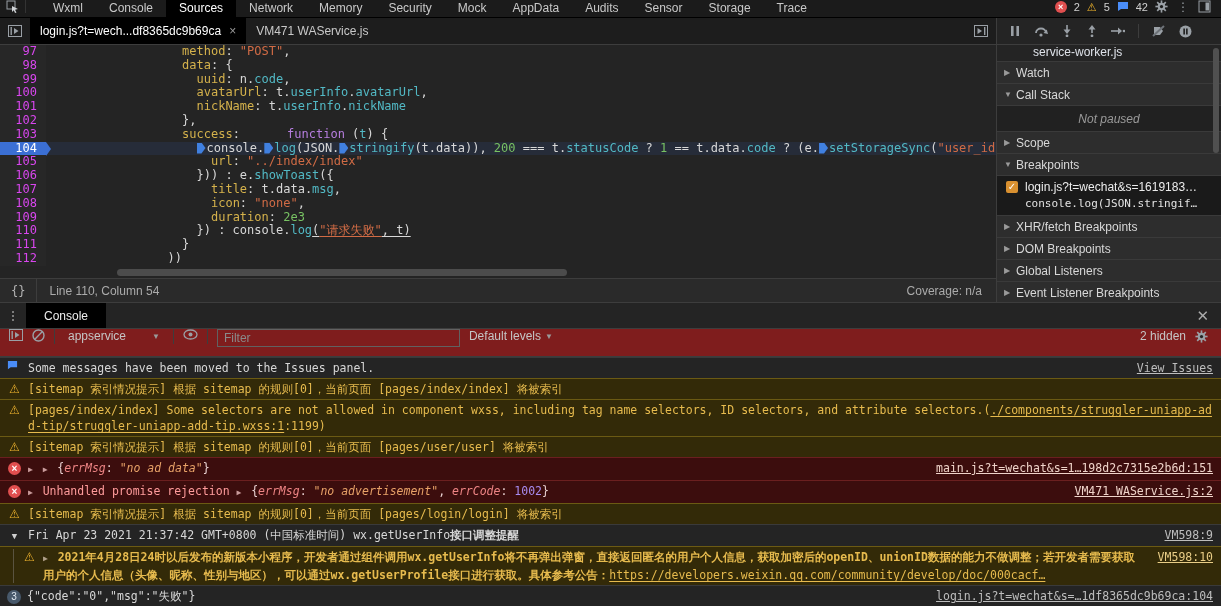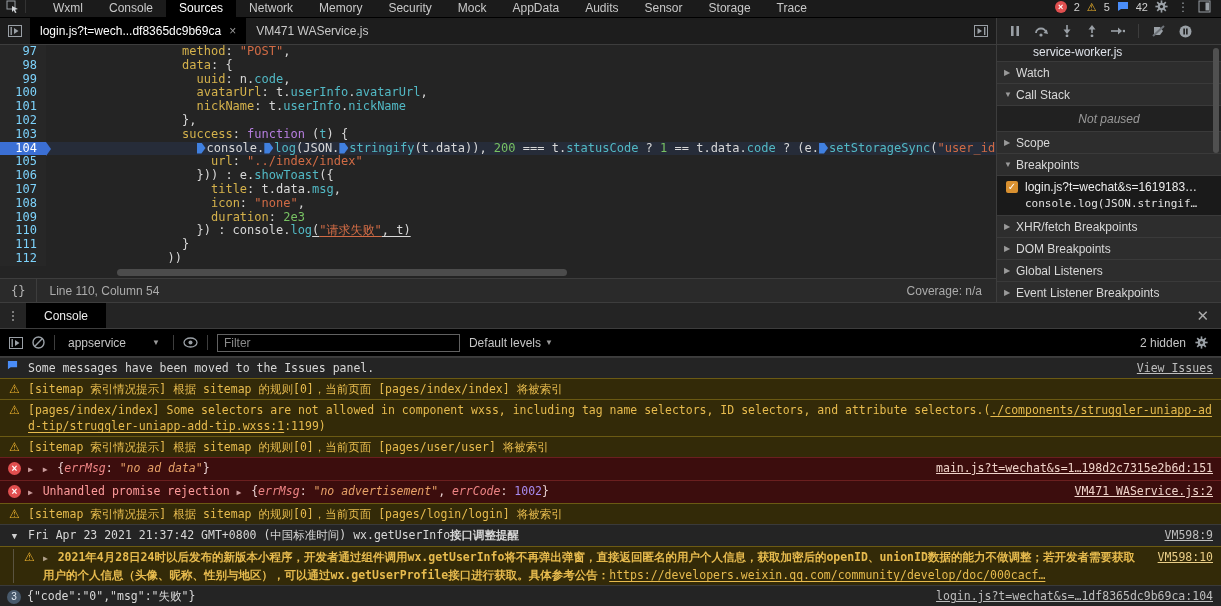--- a/index.html
+++ b/index.html
@@ -28,29 +28,29 @@
   .panel-ico { width:30px; display:flex; align-items:center; justify-content:center; }
   .ftab { display:flex; align-items:center; padding:0 10px; color:#c9c9c9; white-space:nowrap; cursor:pointer; }
   .ftab.active { background:#000000; color:#fff; }
   .ftab .close-x { margin-left:8px; color:#9a9a9a; font-size:12px; }
   .filetabs .spacer { flex:1; }
 
   
   .editor { flex:1; position:relative; overflow:hidden; background:#242424;
     font-family:"DejaVu Sans Mono", monospace; font-size:12px; }
   .cl { display:flex; height:13.8px; line-height:13.8px; white-space:pre; }
-  .cl-num { width:46px; flex:none; background:#272727; color:#7dd3fc; text-align:right;
+  .cl-num { width:46px; flex:none; background:#272727; color:#d946ef; text-align:right;
     padding-right:9px; position:relative; }
   .cl.active .cl-num { background:#3b6fd4; color:#fff; }
   .cl.active .cl-num::after { content:''; position:absolute; right:-5px; top:0; z-index:2;
     border-left:5px solid #3b6fd4; border-top:7px solid transparent; border-bottom:7px solid transparent; }
   .cl-code { padding-left:6px; color:#d8d8d8; }
   .cl.active .cl-code { background:rgba(59,111,212,.12); flex:1; }
   .ck { color:#d5b24c; } .cs { color:#d06b45; } .ci { color:#52b9c5; }
-  .cf { color:#b77ee0; } .cn { color:#78c263; } .cp { color:#d8d8d8; }
+  .cf { color:#b77ee0;margin-left:40px; } .cn { color:#78c263; } .cp { color:#d8d8d8; }
   .cu { text-decoration:underline; text-underline-offset:2px; }
   .bp-marker { display:inline-block; width:9px; height:11px; background:#4080e0; vertical-align:-2px;
     clip-path:polygon(0 0,55% 0,100% 50%,55% 100%,0 100%); margin-right:1px; }
   .hscroll-thumb { position:absolute; bottom:2px; left:117px; width:450px; height:7px;
     background:#4c4c4c; border-radius:4px; }
 
   .statusbar { height:24px; flex:none; background:#2a2a2a; border-top:1px solid #3d3d3d;
     display:flex; align-items:center; color:#ababab; }
   .curly-btn { font-family:"DejaVu Sans Mono",monospace; padding:0 11px; height:100%;
     display:flex; align-items:center; color:#b5b5b5; border-right:1px solid #3d3d3d; cursor:pointer; }
@@ -84,22 +84,22 @@
   .console { height:304px; flex:none; display:flex; flex-direction:column; border-top:1px solid #3d3d3d; }
   .console-tabrow { height:26px; flex:none; background:#242424; border-bottom:1px solid #3d3d3d;
     display:flex; align-items:stretch; }
   .vkebab { width:26px; display:flex; align-items:center; justify-content:center; color:#9a9a9a;
     font-size:11px; line-height:3px; flex-direction:column; gap:2px; }
   .vkebab i { width:2px; height:2px; border-radius:50%; background:#9a9a9a; display:block; }
   .console-tab { background:#000; color:#ededed; padding:0 18px; display:flex; align-items:center; }
   .drawer-close { margin-left:auto; color:#ababab; font-size:15px; display:flex; align-items:center;
     padding:0 12px; cursor:pointer; }
 
-  .console-toolbar { height:28px; flex:none; background:#000000; border-bottom:1px solid #3d3d3d;
-    display:flex; align-items:center; gap:9px; padding:0 9px; color:#c5c5c5; }
+  .console-toolbar { height:28px; flex:none; background:#7f1d1d; border-bottom:1px solid #3d3d3d;
+    display:flex; align-items:flex-start; gap:9px; padding:0 9px; color:#c5c5c5; }
   .tb-sep { width:1px; height:15px; background:#3d3d3d; }
   .ctx-select { display:flex; align-items:center; gap:26px; padding:0 4px; cursor:pointer; }
   .dd-arrow { color:#9a9a9a; font-size:8px; }
   .filter-input { width:243px; height:18px; background:transparent; border:1px solid #616161;
     color:#ddd; padding:0 6px; font-family:"Liberation Sans",sans-serif; font-size:12px; outline:none; }
   .filter-input::placeholder { color:#8a8a8a; }
   .levels { display:flex; align-items:center; gap:4px; cursor:pointer; }
   .tb-right { margin-left:auto; display:flex; align-items:center; gap:9px; padding-right:4px; }
 
   .console-msgs { flex:1; overflow:hidden; font-family:"DejaVu Sans Mono",monospace;

